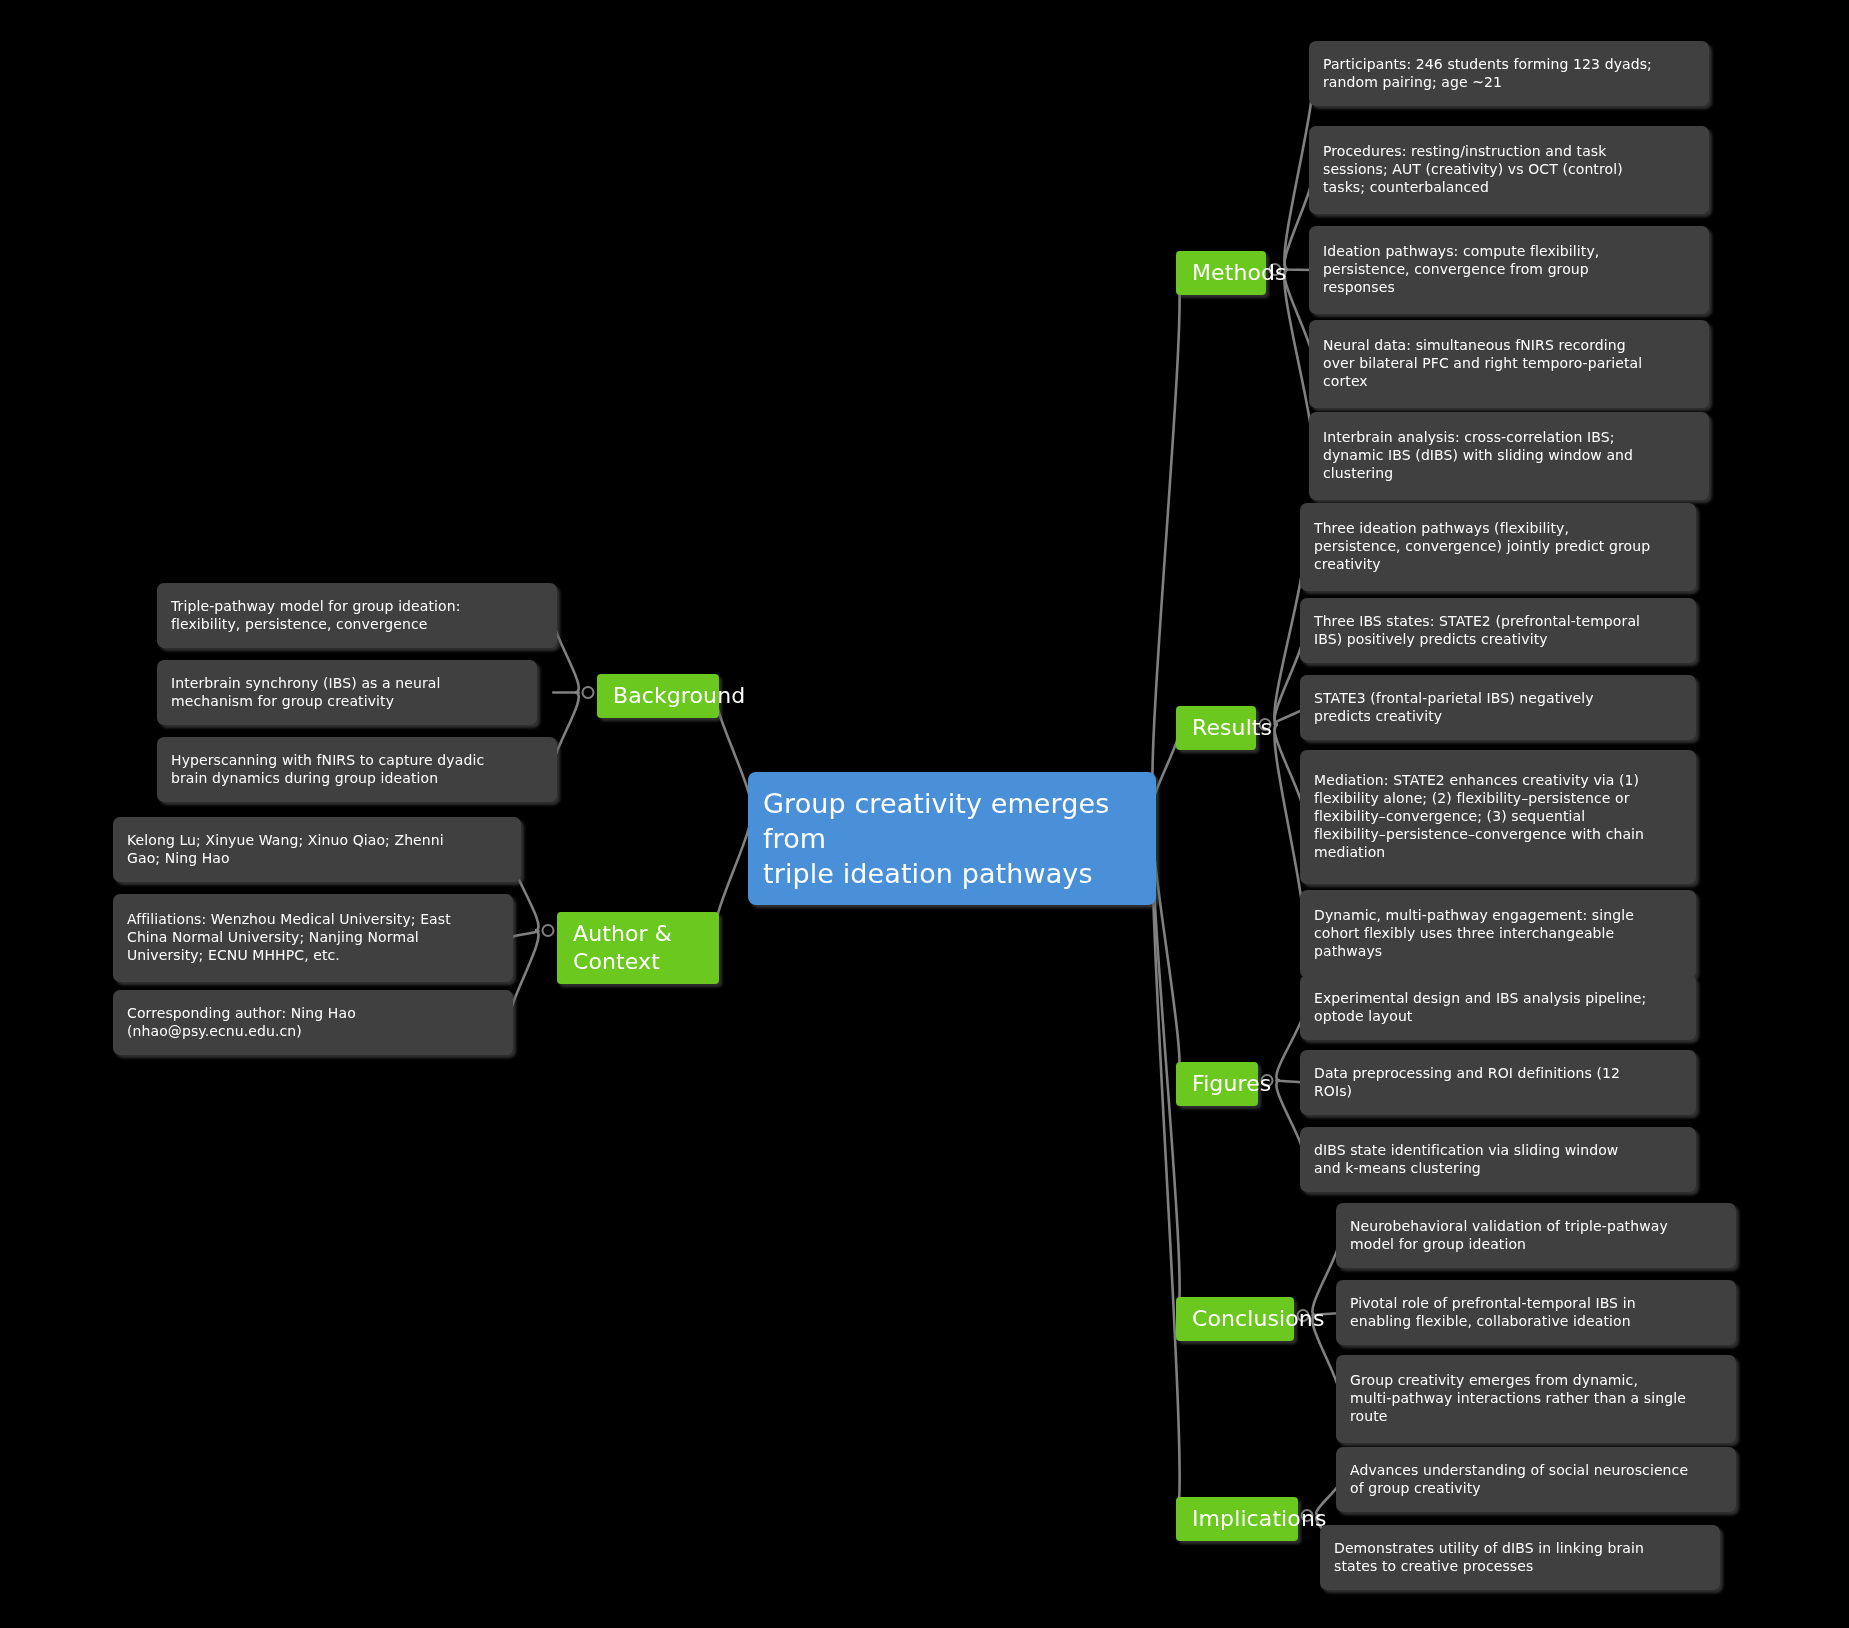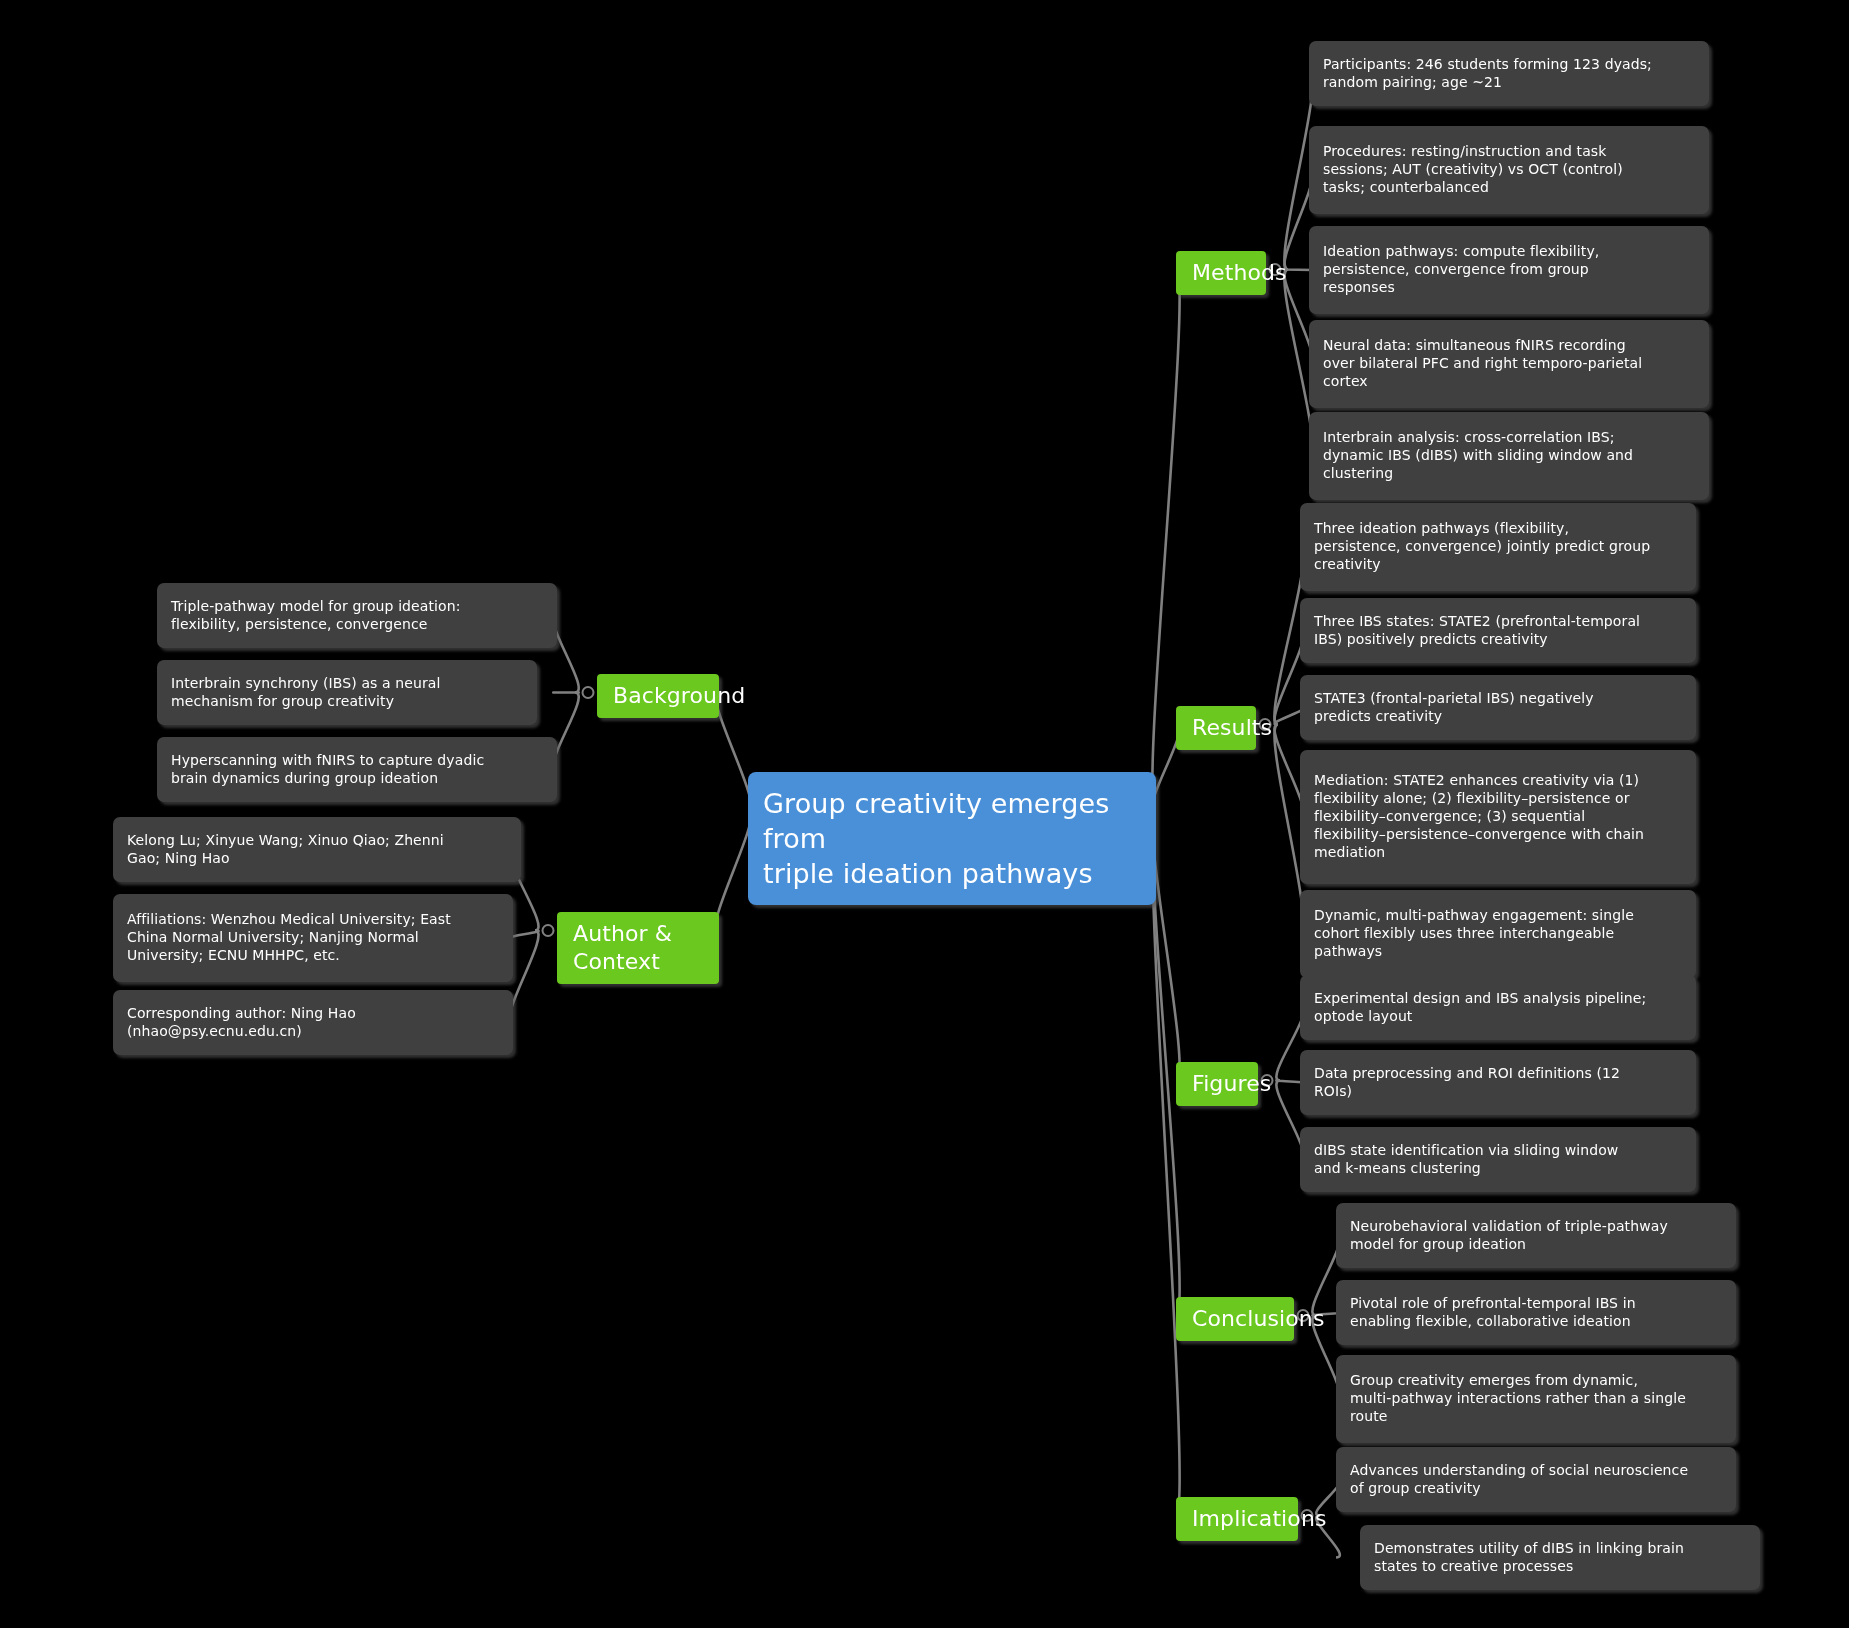--- a/index.html
+++ b/index.html
@@ -151,21 +151,21 @@
       <div class="node leaf" style="left: 1336px; top: 1203px; width: 400px; min-height: 65px;"><span>Neurobehavioral validation of triple-pathway
 model for group ideation</span></div>
       <div class="node leaf" style="left: 1336px; top: 1280px; width: 400px; min-height: 65px;"><span>Pivotal role of prefrontal-temporal IBS in
 enabling flexible, collaborative ideation</span></div>
       <div class="node leaf" style="left: 1336px; top: 1355px; width: 400px; min-height: 88px;"><span>Group creativity emerges from dynamic,
 multi-pathway interactions rather than a single
 route</span></div>
       <div class="node branch" style="left: 1176px; top: 1497px; width: 122px; min-height: 37px;"><span>Implications</span></div>
       <div class="node leaf" style="left: 1336px; top: 1447px; width: 400px; min-height: 65px;"><span>Advances understanding of social neuroscience
 of group creativity</span></div>
-      <div class="node leaf" style="left: 1360px; top: 1525px; width: 400px; min-height: 65px;"><span>Demonstrates utility of dIBS in linking brain
+      <div class="node leaf" style="left: 1320px; top: 1525px; width: 400px; min-height: 65px;"><span>Demonstrates utility of dIBS in linking brain
 states to creative processes</span></div>
       <div class="node branch" style="left: 597px; top: 674px; width: 122px; min-height: 37px;"><span>Background</span></div>
       <div class="node leaf" style="left: 157px; top: 583px; width: 400px; min-height: 65px;"><span>Triple-pathway model for group ideation:
 flexibility, persistence, convergence</span></div>
       <div class="node leaf" style="left: 157px; top: 660px; width: 380px; min-height: 65px;"><span>Interbrain synchrony (IBS) as a neural
 mechanism for group creativity</span></div>
       <div class="node leaf" style="left: 157px; top: 737px; width: 400px; min-height: 65px;"><span>Hyperscanning with fNIRS to capture dyadic
 brain dynamics during group ideation</span></div>
       <div class="node branch" style="left: 557px; top: 912px; width: 162px; min-height: 37px; justify-content: center;"><span>Author &amp; Context</span></div>
       <div class="node leaf" style="left: 113px; top: 817px; width: 408px; min-height: 65px;"><span>Kelong Lu; Xinyue Wang; Xinuo Qiao; Zhenni

